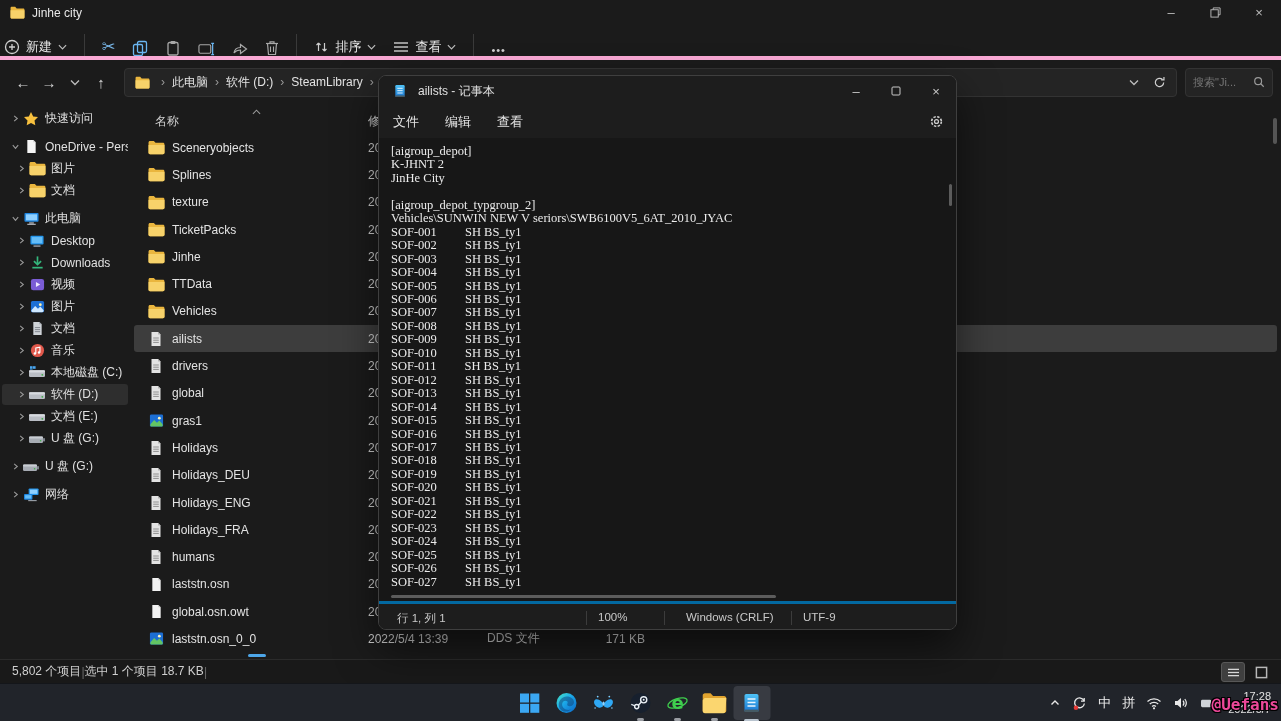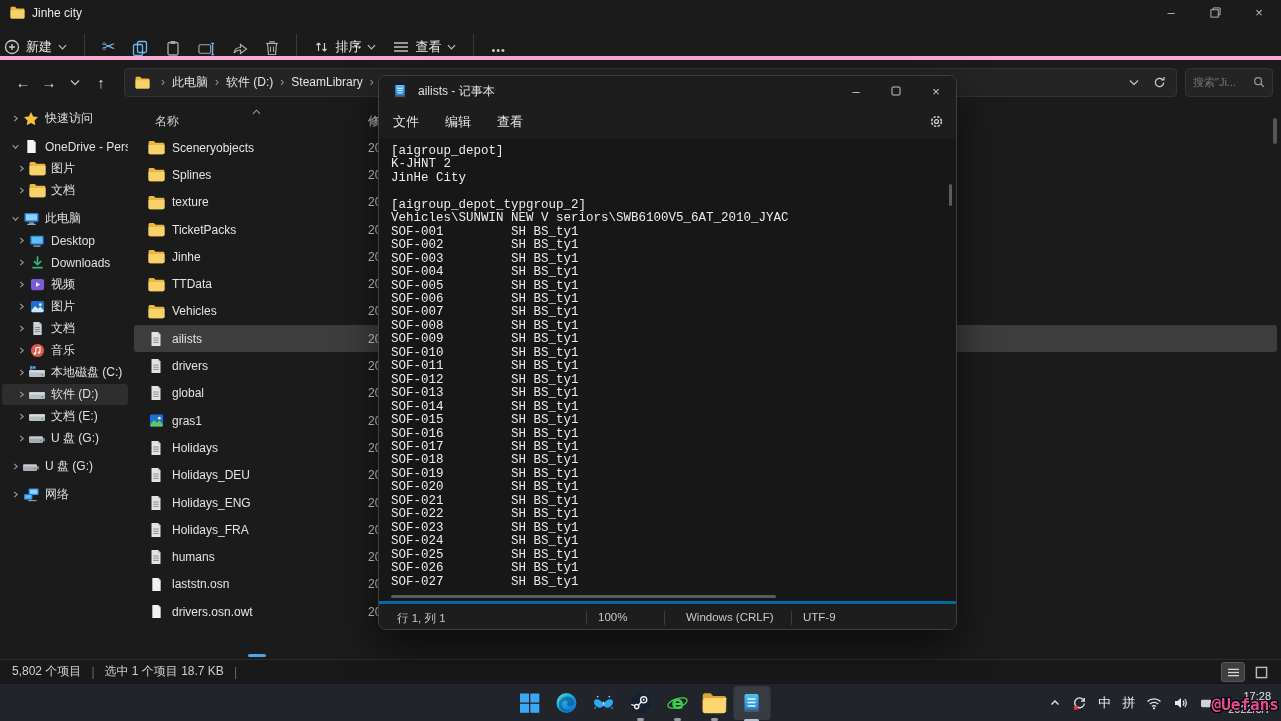--- a/index.html
+++ b/index.html
@@ -51,38 +51,38 @@
   .frow.sel { background:#3d3d3d; }
   .frow .ic { width:20px; margin-left:12px; margin-right:6px; flex:none; }
   .fdate { position:absolute; left:234px; color:#cfcfcf; white-space:nowrap; }
   .ftype { position:absolute; left:353px; color:#cfcfcf; white-space:nowrap; }
   .fsize { position:absolute; left:416px; width:95px; text-align:right; color:#cfcfcf; }
 
   #exp-vscroll { position:absolute; right:4px; top:118px; width:4px; height:26px; background:#555; border-radius:2px; }
   #exp-hscroll { position:absolute; left:248px; bottom:26px; width:18px; height:3px; background:#4da6e8; border-radius:2px; }
 
   #exp-statusbar { position:absolute; left:0; right:0; bottom:0; height:24px; background:#191919;
-    border-top:1px solid #2b2b2b; display:flex; align-items:center; font-size:12px; color:#cfcfcf; padding-left:12px; gap:10px; }
+    border-top:1px solid #2b2b2b; display:flex; align-items:center; font-size:12px; color:#cfcfcf; padding-left:12px; }
   .ssep { color:#6a6a6a; }
   #view-toggles { position:absolute; right:8px; top:2px; display:flex; gap:4px; }
   .vt { width:24px; height:20px; display:flex; align-items:center; justify-content:center; border-radius:3px; }
   .vt.active { background:#3f3f3f; border:1px solid #585858; }
 
   
   #notepad { position:absolute; left:378px; top:75px; width:579px; height:555px; background:#171717;
     border:1px solid #3f3f3f; border-radius:8px; box-shadow:0 18px 42px rgba(0,0,0,.55); overflow:hidden; z-index:40; }
   #np-titlebar { position:absolute; top:0; left:0; right:0; height:30px; background:#1d1d1d; display:flex; align-items:center; }
   #np-title { font-size:12px; color:#e0e0e0; margin-left:10px; }
   #np-titlebar .ic { margin-left:13px; }
   #np-controls { position:absolute; right:0; top:0; height:30px; display:flex; }
   .npc { width:40px; height:30px; display:flex; align-items:center; justify-content:center; color:#c9c9c9; font-size:13px; }
   #np-menubar { position:absolute; top:30px; left:0; right:0; height:32px; background:#1d1d1d; display:flex; align-items:center; padding-left:14px; gap:26px; font-size:13px; color:#e4e4e4; }
   #np-gear { position:absolute; right:12px; top:38px; }
   #np-text { position:absolute; top:62px; left:0; right:0; bottom:28px; background:#171717; overflow:hidden; }
-  #np-text pre { margin:0; padding:7px 0 0 12px; font-family:Liberation Mono, monospace; font-size:12.5px; line-height:13.45px; color:#ececec; }
+  #np-text pre { margin:0; padding:7px 0 0 12px; font-family:Liberation Serif, serif; font-size:12.5px; line-height:13.45px; color:#ececec; }
   #np-hscroll { position:absolute; left:12px; bottom:31px; width:385px; height:3px; background:#5c5c5c; border-radius:2px; }
   #np-vscroll { position:absolute; right:4px; top:108px; width:3px; height:22px; background:#5c5c5c; border-radius:2px; }
   #np-statusbar { position:absolute; left:0; right:0; bottom:0; height:28px; background:#1d1d1d; border-top:3px solid #0369a1; font-size:11.5px; color:#c9c9c9; }
   .nps { position:absolute; top:7px; }
   .npdiv { position:absolute; top:7px; width:1px; height:14px; background:#3c3c3c; }
 
   
   #taskbar { position:absolute; left:0; right:0; bottom:0; height:38px; background:#21242a; border-top:1px solid #14161a; z-index:100; }
   #tb-apps { position:absolute; left:50%; transform:translateX(-50%); top:0; height:38px; display:flex; }
   .tb-btn { position:relative; width:37px; height:38px; display:flex; align-items:center; justify-content:center; }
@@ -745,22 +745,35 @@
         <span>laststn.osn</span>
         <span class="fdate">20</span>
       </div>
       <div class="frow">
         <span class="ic">
           <svg width="13" height="15" viewBox="0 0 14 16">
             <path d="M2.5 1h6.5l2.5 2.5V15h-9z" fill="#f2f2f2"></path>
             <path d="M9 1l2.5 2.5H9z" fill="#c4c4c4"></path>
           </svg>
         </span>
-        <span>drivers.osn.owt</span>
-        <span class="fdate">20</span>
+        <span>global.osn.owt</span>
+        <span class="fdate">20</span>
+      </div>
+      <div class="frow">
+        <span class="ic">
+          <svg width="15" height="15" viewBox="0 0 16 16">
+            <rect x="1" y="1.5" width="14" height="13" rx="1.5" fill="#1d6fd4"></rect>
+            <path d="M1.5 12l4-4.5 3 3 2.5-2.5 3.5 4v1.5a1 1 0 0 1-1 1H2.5a1 1 0 0 1-1-1z" fill="#63c564"></path>
+            <circle cx="11" cy="5.5" r="1.5" fill="#fff6bf"></circle>
+          </svg>
+        </span>
+        <span>laststn.osn_0_0</span>
+        <span class="fdate">2022/5/4 13:39</span>
+        <span class="ftype">DDS 文件</span>
+        <span class="fsize">171 KB</span>
       </div>
     </div>
 
   <div id="exp-vscroll"></div>
   <div id="exp-hscroll"></div>
 
   <div id="exp-statusbar">
     <span>5,802 个项目</span>
     <span class="ssep">|</span>
     <span>选中 1 个项目  18.7 KB</span>

